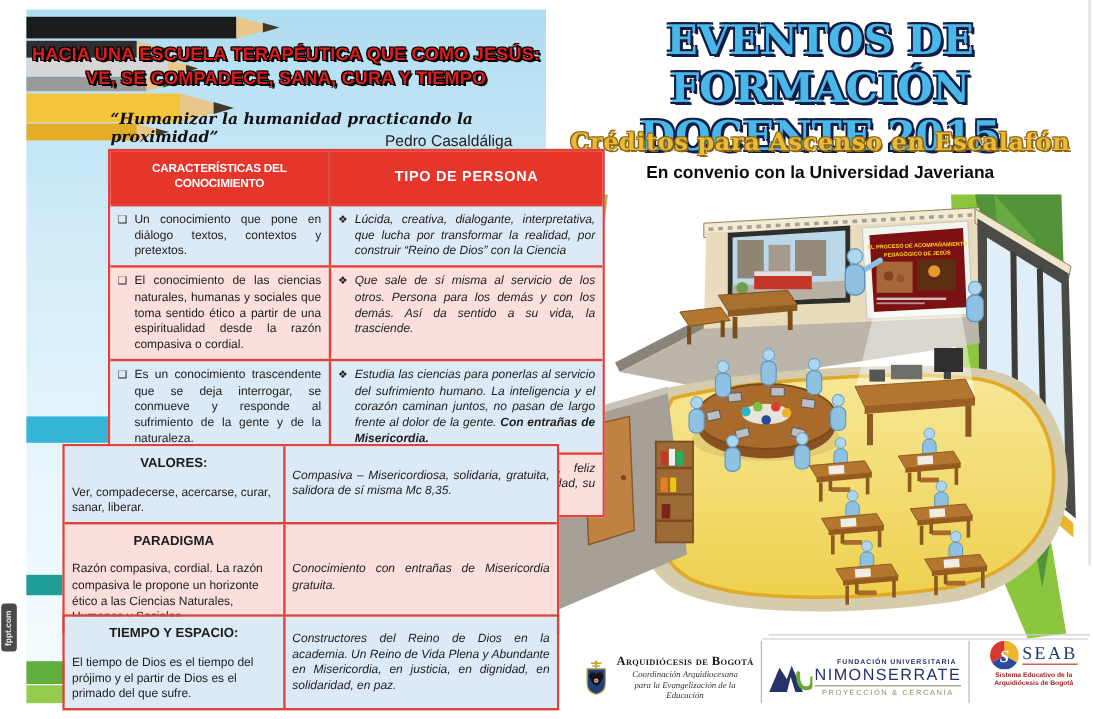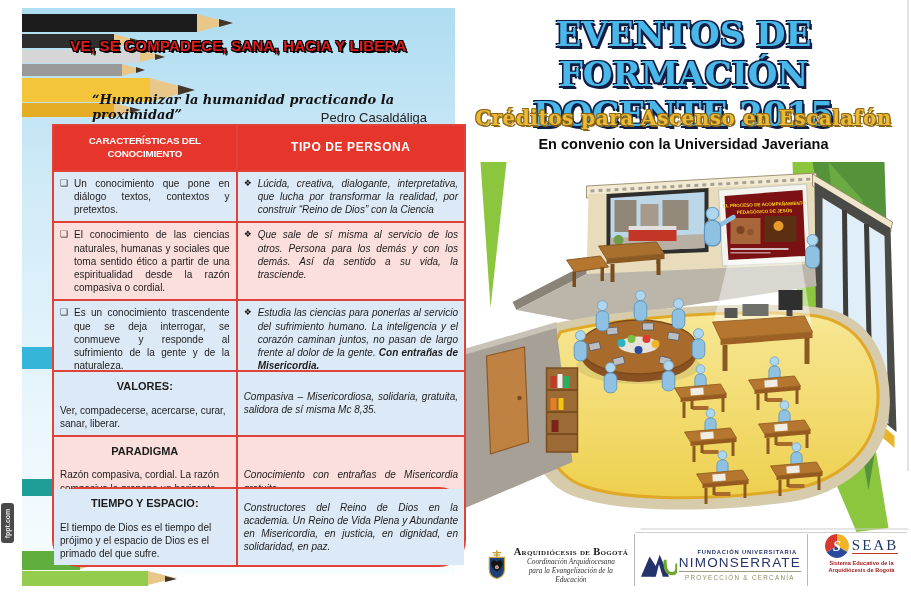--- a/index.html
+++ b/index.html
@@ -86,26 +86,27 @@
     <div class="pn" style="--h2:6.5px;--tl:24px;--pp:15px;--ph:3px;--pl:10px;left:0;top:42px;width:118px;height:13px;background:#d6d6d6;"></div>
     <div class="pn" style="--h2:6px;--tl:22px;--pp:14px;--ph:3px;--pl:9px;left:0;top:56px;width:100px;height:12px;background:#9a9a9a;"></div>
     <div class="pn" style="--h2:12px;--tl:44px;--pp:28px;--ph:5px;--pl:17px;left:0;top:70px;width:128px;height:24px;background:#f4c53a;"></div>
     <div class="pn" style="--h2:7px;--tl:26px;--pp:16px;--ph:3px;--pl:11px;left:0;top:95px;width:92px;height:14px;background:#e5ad25;"></div>
     <div class="pn" style="--h2:11px;--tl:40px;--pp:25px;--ph:5px;--pl:16px;left:0;top:339px;width:238px;height:22px;background:#35b6d9;"></div>
     <div class="pn" style="--h2:8.5px;--tl:30px;--pp:19px;--ph:4px;--pl:12px;left:0;top:471px;width:52px;height:17px;background:#1f9e97;"></div>
     <div class="pn" style="--h2:9.5px;--tl:33px;--pp:21px;--ph:4px;--pl:13px;left:0;top:543px;width:58px;height:19px;background:#5fae3e;"></div>
     <div class="pn" style="--h2:7.5px;--tl:28px;--pp:17px;--ph:3px;--pl:12px;left:0;top:563px;width:126px;height:15px;background:#94cc4e;"></div>
 
     <div class="lp-title">
-      <div>VE, SE COMPADECE, SANA, HACIA Y LIBERA</div>
+      <div>HACIA UNA ESCUELA TERAPÉUTICA QUE COMO JESÚS:</div>
+      <div>VE, SE COMPADECE, SANA, CURA Y TIEMPO</div>
     </div>
     <div class="lp-quote">“Humanizar la humanidad practicando la proximidad”</div>
     <div class="lp-author">Pedro Casaldáliga</div>
 
-    <div class="ktbl" style="top:116px;">
+    <div class="ktbl" style="top:116px;margin-left:38px;">
       <div class="trow thead">
         <div class="tc l">CARACTERÍSTICAS DEL CONOCIMIENTO</div>
         <div class="tc r">TIPO DE PERSONA</div>
       </div>
       <div class="trow bg-blue" style="min-height:48px;">
         <div class="tc l cellflex">
           <span class="blt">❑</span>
           <span>Un conocimiento que pone en diálogo textos, contextos y pretextos.</span>
         </div>
         <div class="tc r cellflex">
@@ -159,25 +160,25 @@
         <div class="tc l" style="text-align:left;">
           <div class="sec-head">PARADIGMA</div>
           <div>Razón compasiva, cordial.  La razón compasiva le propone un horizonte ético a las Ciencias Naturales, Humanas y Sociales.</div>
         </div>
         <div class="tc r" style="display:flex;align-items:center;">
           <span>Conocimiento con entrañas de Misericordia gratuita.</span>
         </div>
       </div>
     </div>
 
-    <div class="ktbl" style="top:479px;border-radius:27px;">
+    <div class="ktbl" style="top:504px;">
       <div class="trow bg-blue" style="min-height:74px;">
         <div class="tc l" style="text-align:left;">
           <div class="sec-head">TIEMPO Y ESPACIO:</div>
-          <div>El tiempo de Dios es el tiempo del prójimo y el espacio de Dios es el primado del que sufre.</div>
+          <div>El tiempo de Dios es el tiempo del prójimo y el partir de Dios es el primado del que sufre.</div>
         </div>
         <div class="tc r" style="display:flex;align-items:center;">
           <span>Constructores del Reino de Dios en la academia. Un Reino de Vida Plena y Abundante en Misericordia, en justicia, en dignidad, en solidaridad, en paz.</span>
         </div>
       </div>
     </div>
   </div>
 
   <div class="watermark">
       <span>fppt.com</span>

